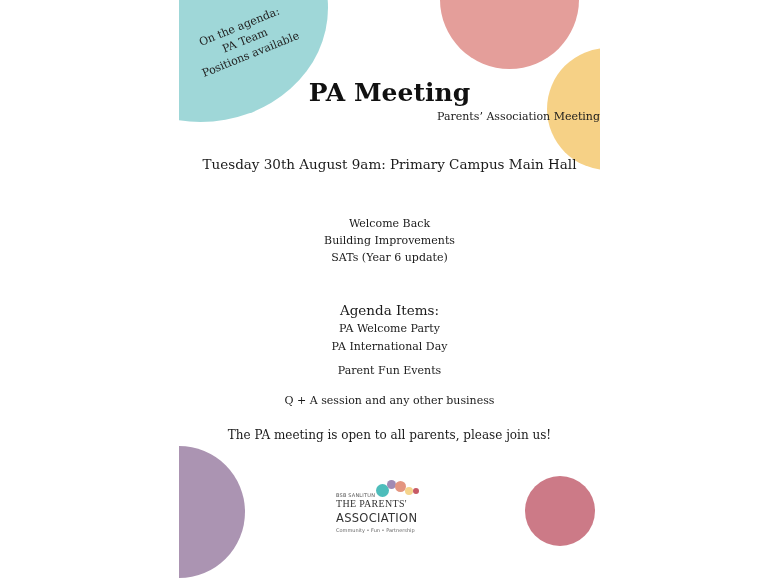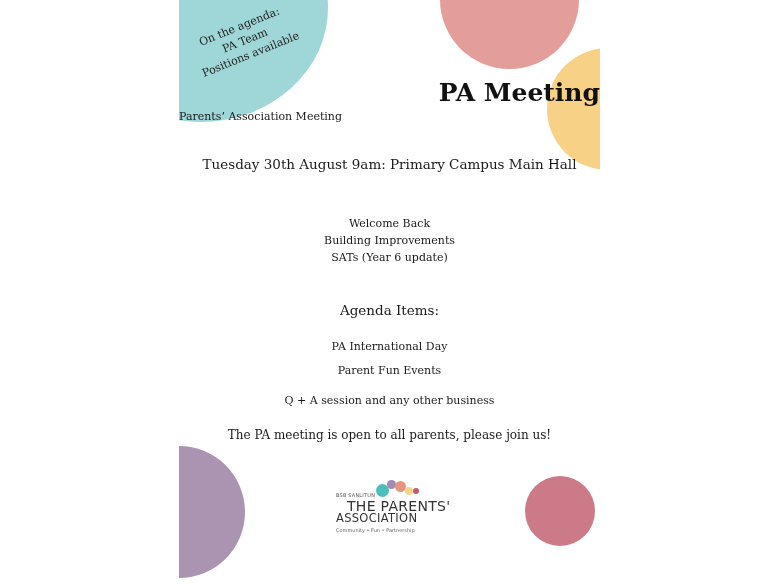--- a/index.html
+++ b/index.html
@@ -7,30 +7,30 @@
          font-family:"DejaVu Serif", "Liberation Serif", serif; color:#1a1a1a; }
   .page { position:absolute; left:179px; top:0; width:421px; height:585px; background:#fff; overflow:hidden; }
   .circle { position:absolute; border-radius:50%; }
   .c-teal { background:#9fd7d8; left:-106px; top:-106px; width:255px; height:228px; }
   .c-pink { background:#e49e9a; left:261px; top:-70px; width:139px; height:139px; }
   .c-yellow { background:#f6d186; left:368px; top:48px; width:122px; height:122px; }
   .c-purple { background:#ab94b2; left:-66px; top:446px; width:132px; height:132px; }
   .c-rose { background:#cc7a87; left:346px; top:476px; width:70px; height:70px; }
   .agenda-note { position:absolute; left:6px; top:18px; width:120px; transform:rotate(-22deg);
                  transform-origin:center; text-align:center; font-size:11px; line-height:15px; color:#222; }
-  .title { position:absolute; left:0; width:421px; top:78px; text-align:right; font-weight:bold; font-size:25px; color:#111; }
-  .subtitle { position:absolute; left:0; width:421px; top:110px; text-align:left; font-size:11px; }
+  .title { position:absolute; left:0; width:421px; top:78px; text-align:center; font-weight:bold; font-size:25px; color:#111; }
+  .subtitle { position:absolute; left:0; width:421px; top:110px; text-align:right; font-size:11px; }
   .line { position:absolute; left:0; width:421px; text-align:center; }
   .dt { top:156px; font-size:13.5px; }
   .slt { top:196px; font-size:13.5px; }
   .small { font-size:11px; }
   .closing { top:428px; font-size:12px; font-weight:normal; }
   .logo { position:absolute; left:153px; top:479px; width:120px; height:60px; font-family:"DejaVu Sans", "Liberation Sans", sans-serif; }
   .logo .bsb { position:absolute; left:4px; top:13px; font-size:5px; color:#555; letter-spacing:0.2px; }
-  .logo .tpa1 { position:absolute; left:15px; top:19px; font-size:14px; color:#333; letter-spacing:0.3px; white-space:nowrap; }
+  .logo .tpa1 { position:absolute; left:4px; top:19px; font-size:10px; color:#333; letter-spacing:0.3px; white-space:nowrap;font-family:Liberation Serif, serif; }
   .logo .tpa2 { position:absolute; left:4px; top:32px; font-size:11.5px; color:#333; letter-spacing:0.3px; white-space:nowrap; }
   .logo .tag { position:absolute; left:4px; top:48px; font-size:5px; color:#666; white-space:nowrap; }
   .dot { position:absolute; border-radius:50%; }
 </style>
 </head>
 <body>
 
 <div class="page">
   <div class="circle c-teal"></div>
   <div class="circle c-pink"></div>
@@ -47,20 +47,21 @@
   <div class="title">PA Meeting</div>
   <div class="subtitle">Parents’ Association Meeting</div>
 
   <div class="line dt">Tuesday 30th August 9am: Primary Campus Main Hall</div>
 
   <div class="line small" style="top:217px">Welcome Back</div>
   <div class="line small" style="top:234px">Building Improvements</div>
   <div class="line small" style="top:251px">SATs (Year 6 update)</div>
 
   <div class="line" style="top:302px;font-size:13.5px">Agenda Items:</div>
+  <div class="line small" style="top:322px">PA Welcome Party</div>
   <div class="line small" style="top:340px">PA International Day</div>
   <div class="line small" style="top:364px">Parent Fun Events</div>
   <div class="line small" style="top:394px">Q + A session and any other business</div>
 
   <div class="line closing">The PA meeting is open to all parents, please join us!</div>
 
   <div class="logo">
     <div class="dot" style="left:44px;top:5px;width:13px;height:13px;background:#4dbdbb"></div>
     <div class="dot" style="left:55px;top:1px;width:9px;height:9px;background:#a18ab4"></div>
     <div class="dot" style="left:63px;top:2px;width:11px;height:11px;background:#e49580"></div>

